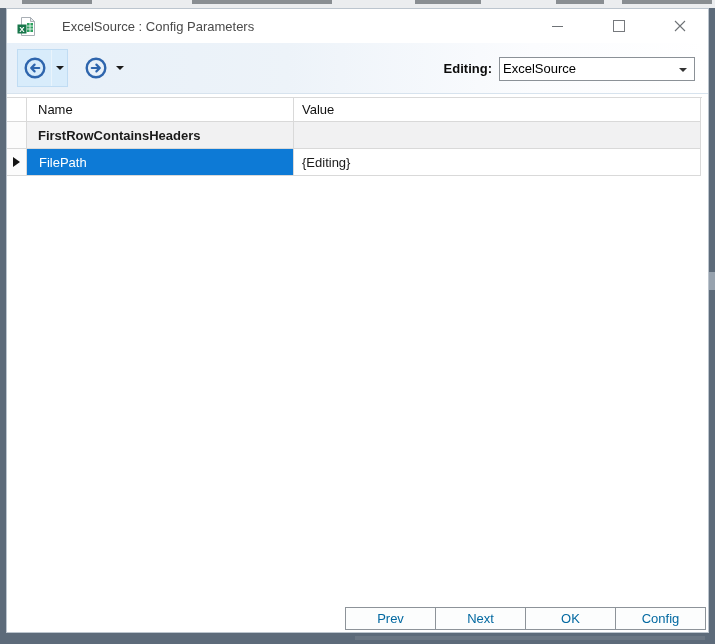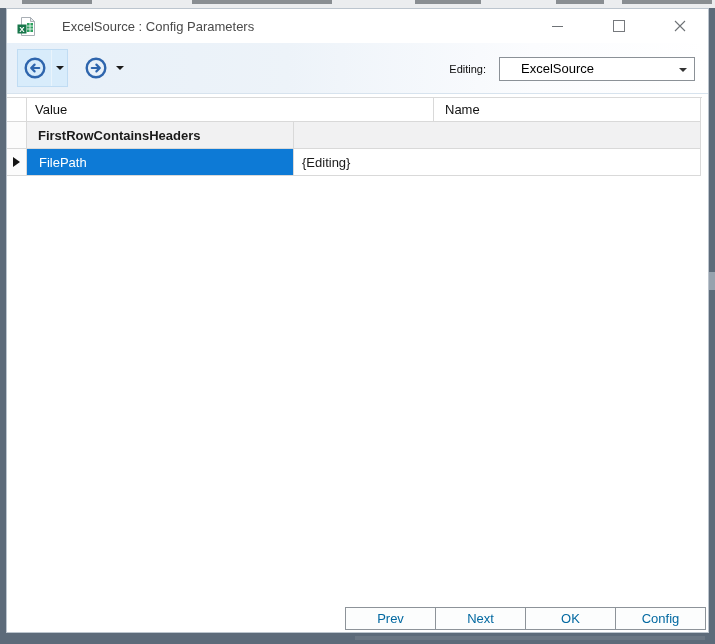--- a/index.html
+++ b/index.html
@@ -33,23 +33,23 @@
     border-bottom:1px solid #d7e3ee;display:flex;align-items:center;padding-left:10px;}
   .nav-group{height:38px;display:flex;align-items:center;border:1px solid transparent;box-sizing:border-box;}
   .nav-group.highlight{background:#d8ecfb;border:1px solid #c0dcf3;}
   .nav-icon-part{width:33px;display:flex;justify-content:center;align-items:center;}
   .nav-arrow-part{width:15px;height:100%;display:flex;justify-content:center;align-items:center;}
   .nav-group.highlight .nav-arrow-part{border-left:1px solid #e9f4fc;}
   .gap8{width:10px;}
   .tri-down{width:0;height:0;border-left:4px solid transparent;border-right:4px solid transparent;
     border-top:4px solid #1b1b1b;}
   .editing{position:absolute;right:13px;top:34px;height:51px;display:flex;align-items:center;}
-  .editing-label{font-size:11px;font-weight:normal;color:#0b0b0b;margin-right:13px;}
+  .editing-label{font-size:13px;font-weight:bold;color:#0b0b0b;margin-right:7px;}
   .combobox{width:196px;height:24px;background:#fff;border:1px solid #8b9197;display:flex;
-    align-items:center;padding-left:21px;box-sizing:border-box;position:relative;
+    align-items:center;padding-left:3px;box-sizing:border-box;position:relative;
     font-size:13px;color:#000;}
   .combo-arrow{position:absolute;right:7px;top:10px;width:0;height:0;
     border-left:4px solid transparent;border-right:4px solid transparent;border-top:4px solid #333;}
 
   
   .grid{position:absolute;left:0;top:88px;width:695px;}
   .grow{display:flex;height:27px;box-sizing:border-box;}
   .grow.header{height:25px;border-top:1px solid #d9d9d9;}
   .cell{box-sizing:border-box;border-right:1px solid #d9d9d9;border-bottom:1px solid #d9d9d9;
     display:flex;align-items:center;font-size:13px;color:#1a1a1a;overflow:hidden;white-space:nowrap;}
@@ -151,22 +151,22 @@
       <span class="editing-label">Editing:</span>
       <div class="combobox">
         <span>ExcelSource</span>
         <span class="combo-arrow"></span>
       </div>
     </div>
 
     <div class="grid">
       <div class="grow header">
         <div class="cell c-rowhdr hdr-cell"></div>
+        <div class="cell c-name hdr-cell">Name</div>
         <div class="cell c-value hdr-cell">Value</div>
-        <div class="cell c-name hdr-cell">Name</div>
       </div>
       <div class="grow">
         <div class="cell c-rowhdr"></div>
         <div class="cell c-name alt">FirstRowContainsHeaders</div>
         <div class="cell c-value alt"></div>
       </div>
       <div class="grow">
         <div class="cell c-rowhdr">
           <span class="tri-right"></span>
         </div>

